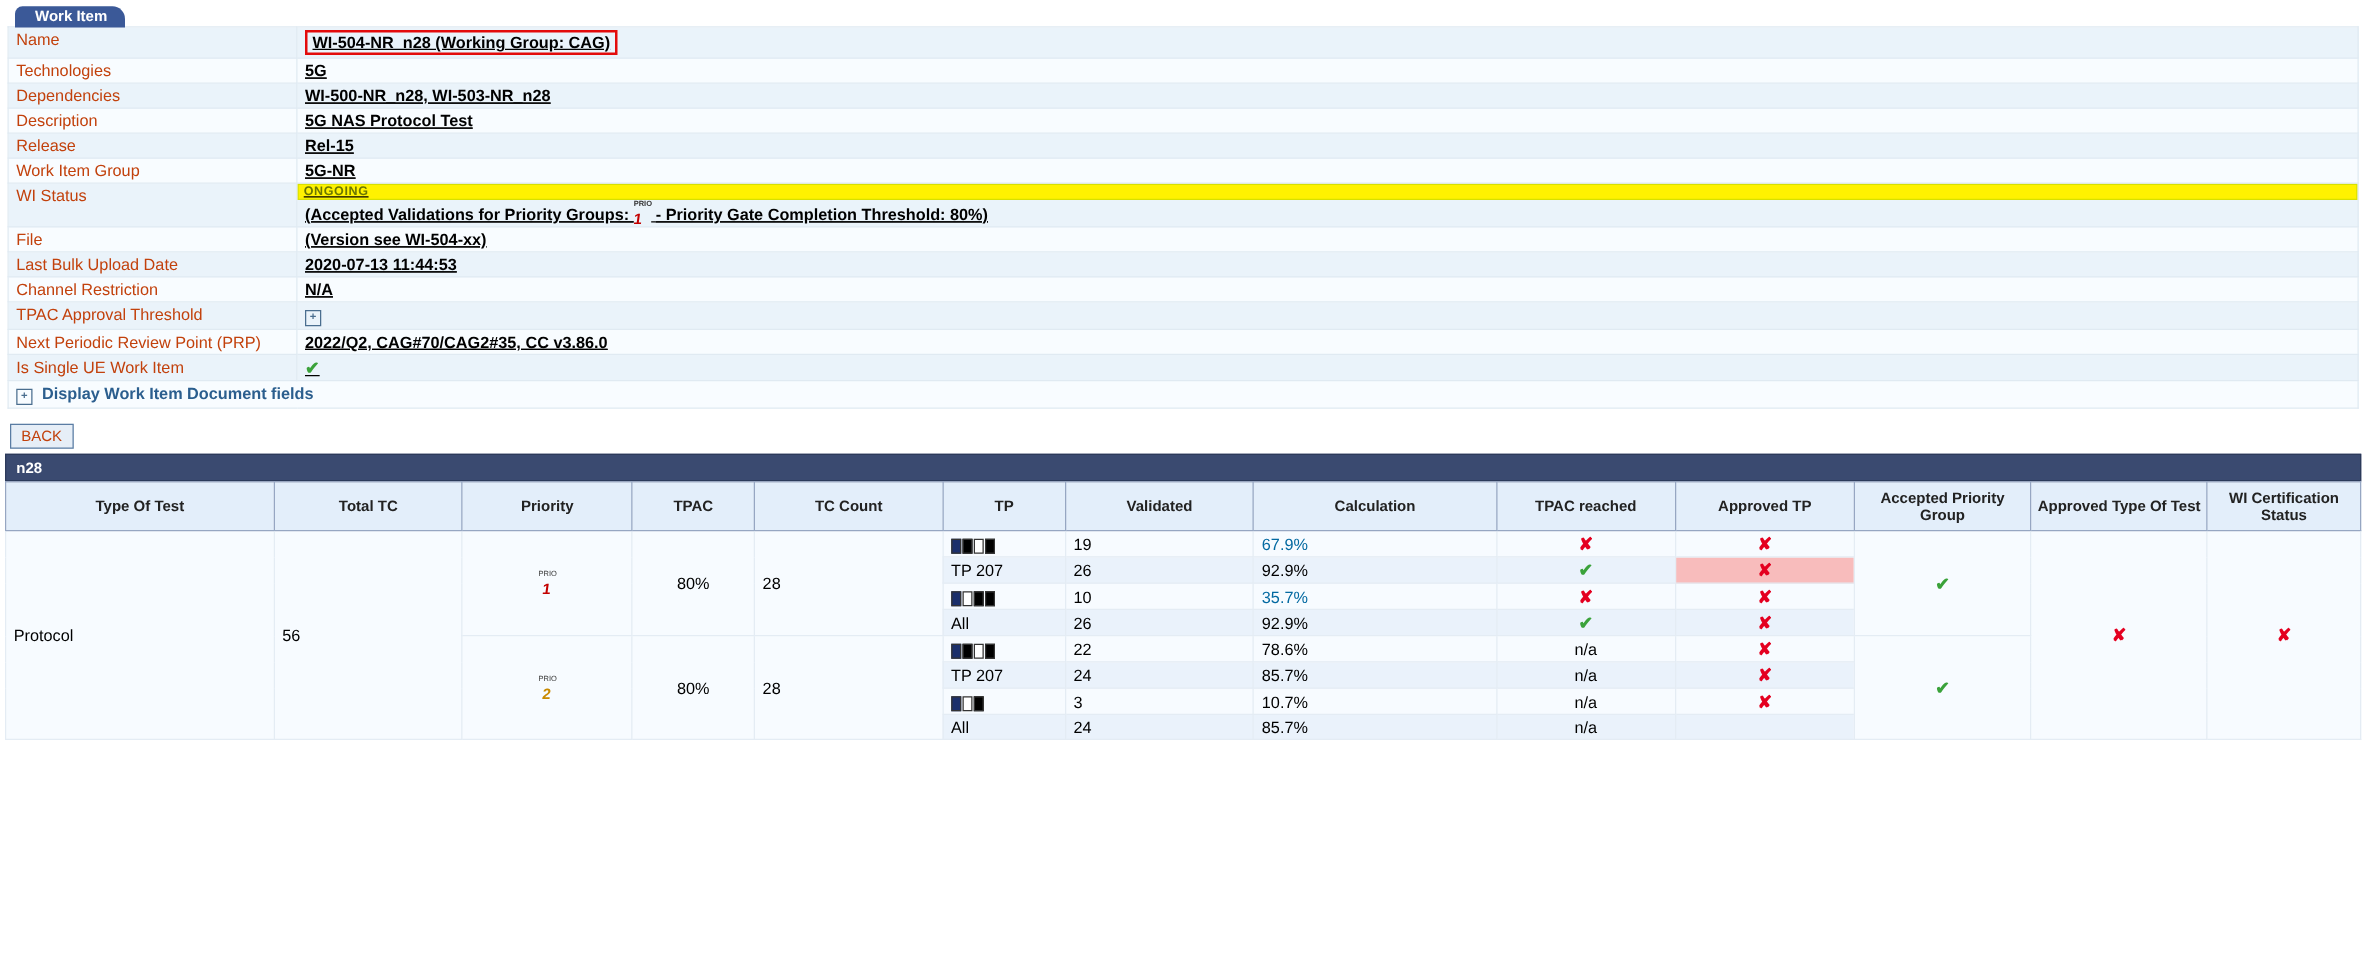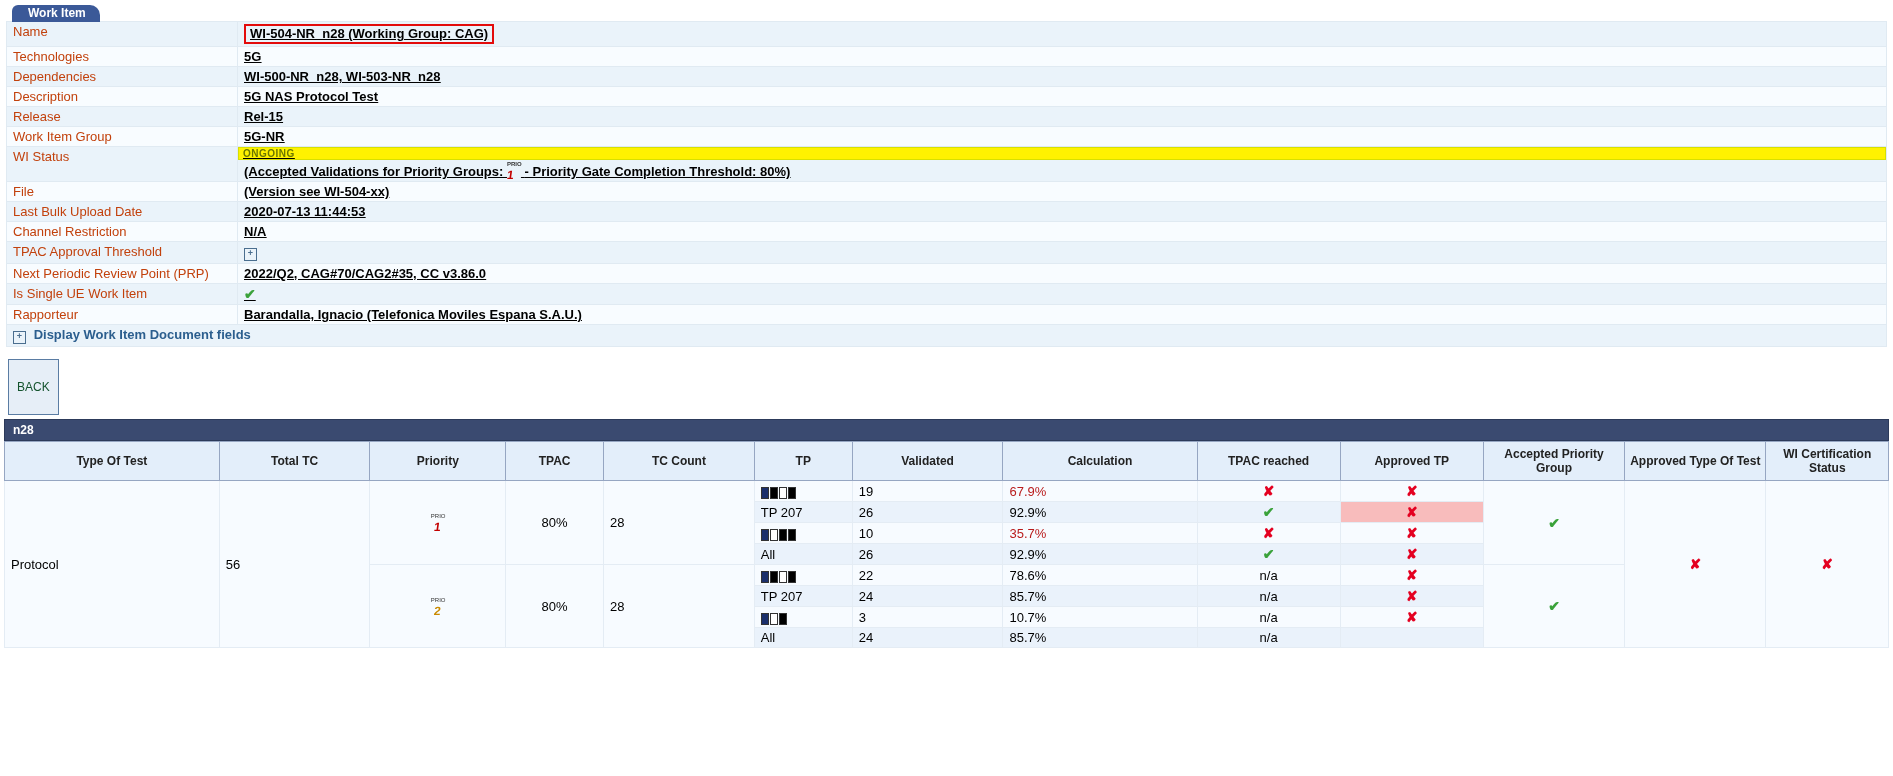--- a/index.html
+++ b/index.html
@@ -106,23 +106,23 @@
     color: #2b5e8e;
     font-weight: bold;
     cursor: pointer;
   }
 
   
   .back-btn {
     display: inline-block;
     border: 1px solid #5a7ca3;
     background: #e6eef7;
-    color: #14532d;
-    font-size: 12px;
-    padding: 20px 8px;
+    color: #c2410c;
+    font-size: 12px;
+    padding: 2px 8px;
     margin: 12px 0 4px 8px;
     cursor: pointer;
   }
   .n28-header {
     background: #3a4a70;
     color: #fff;
     font-size: 12px;
     font-weight: bold;
     padding: 3px 8px;
     border: 1px solid #2c3a5a;
@@ -145,21 +145,21 @@
   }
   table.grid td {
     border: 1px solid #e4ecf4;
     padding: 2px 6px;
     background: #f7fbff;
     vertical-align: middle;
   }
   table.grid tr.alt td { background: #eaf2fb; }
   table.grid td.center { text-align: center; }
   table.grid td.left   { text-align: left; }
-  .calc-red { color: #b91c1c; }
+  .calc-red { color: #0369a1; }
   .pink-cell { background: #f8bcbc !important; }
   .red-box-2 {
     border: 2px solid #e30b0b;
     box-sizing: border-box;
   }
   .tp-mini {
     display: inline-block;
     height: 10px;
     vertical-align: middle;
     margin-right: 1px;
@@ -245,24 +245,20 @@
         <span class="icon-expand">+</span>
       </td>
     </tr>
     <tr>
       <td class="label">Next Periodic Review Point (PRP)</td>
       <td class="value"><b>2022/Q2, CAG#70/CAG2#35, CC v3.86.0</b></td>
     </tr>
     <tr>
       <td class="label">Is Single UE Work Item</td>
       <td class="value"><span class="icon-check">✔</span></td>
-    </tr>
-    <tr>
-      <td class="label">Rapporteur</td>
-      <td class="value"><b>Barandalla, Ignacio (Telefonica Moviles Espana S.A.U.)</b></td>
     </tr>
     <tr class="display-link-row">
       <td colspan="2">
         <span class="icon-expand" style="margin-right:4px">+</span>
         <span>Display Work Item Document fields</span>
       </td>
     </tr>
   </tbody>
     </table>
 </div>

